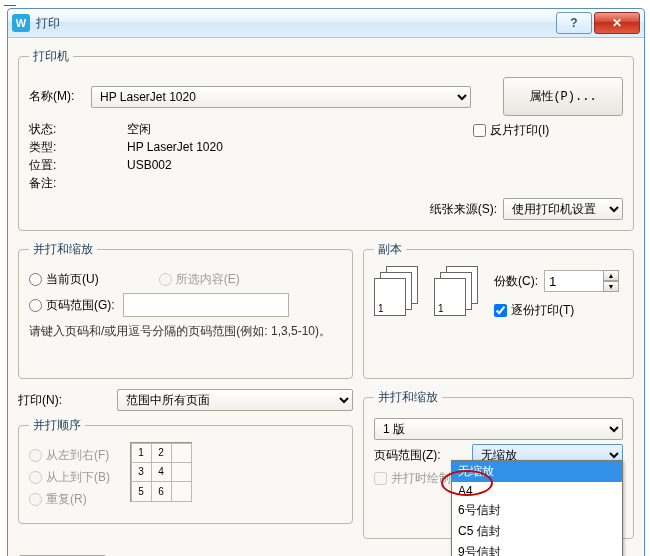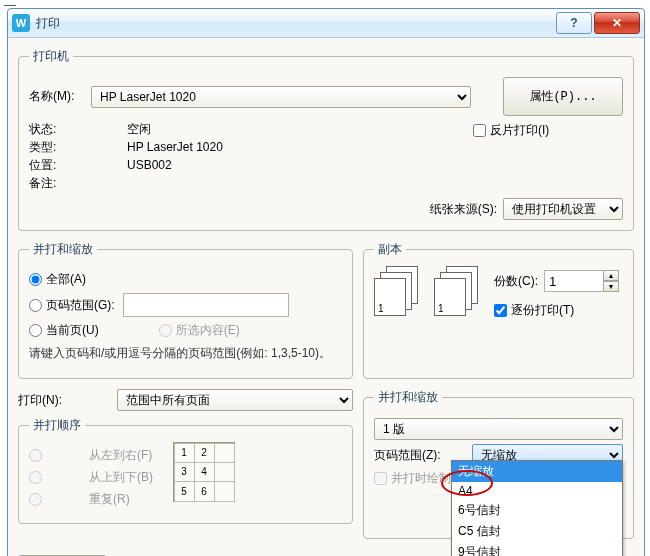--- a/index.html
+++ b/index.html
@@ -43,21 +43,21 @@
   .sheet{position:absolute;width:30px;height:36px;border:1px solid #666;background:#fff;}
   .sheet .num{position:absolute;bottom:1px;left:3px;font-size:10px;}
   .collate-chk{margin-top:10px;}
   .spin{display:inline-flex;align-items:center;}
   .spin input{width:50px;height:20px;border:1px solid #b4b1a5;text-align:left;padding:0 4px;}
   .spin .btns{display:flex;flex-direction:column;margin-left:-1px;}
   .spin .btns button{width:16px;height:11px;border:1px solid #a7a59a;background:linear-gradient(#fdfdfd,#e4e2d8);font-size:7px;line-height:7px;padding:0;}
   .keypad{border:1px solid #9a978b;width:60px;height:58px;display:grid;grid-template-columns:repeat(3,1fr);grid-template-rows:repeat(3,1fr);}
   .keypad div{border:1px solid #bdbaaf;margin:-0.5px;display:flex;align-items:center;justify-content:center;font-size:10px;background:#fbfaf6;}
   .ordering{display:flex;gap:20px;align-items:flex-start;}
-  .ordradios .radio-line{color:#9a9a9a;gap:43px;}
+  .ordradios .radio-line{color:#9a9a9a;}
   .scaleblock .row .lbl2{min-width:98px;}
   .dropdown-open{position:absolute;right:10px;width:170px;border:1px solid #7d7b72;background:#fff;box-shadow:1px 1px 3px rgba(0,0,0,.3);z-index:5;}
   .dropdown-open .opt{padding:2px 6px;cursor:default;}
   .dropdown-open .opt.sel{background:#3191e8;color:#fff;}
   .ellipse{position:absolute;border:2px solid #c20808;border-radius:50%;width:48px;height:22px;pointer-events:none;z-index:6;}
   .footer{display:flex;}
   .disabled-chk{color:#9a9a9a;display:flex;align-items:center;}
   .disabled-chk input{margin:0 4px 0 0;}
 </style>
 </head>
@@ -120,36 +120,32 @@
             <option>使用打印机设置</option>
           </select>
         </div>
       </fieldset>
 
       <div class="twocol">
         <div class="col-l">
           <fieldset class="g" style="min-height:118px;">
             <legend>并打和缩放</legend>
             <div class="radio-line">
-              <input type="radio" name="pr" checked="" style="">
-              <span>全部(A)</span>
-            </div>
-            <div class="radio-line">
-              <input type="radio" name="pr" style="">
-              <span style="margin-right:8px;">页码范围(G):</span>
-              <input class="pageinput" type="text" style="">
-            </div>
-            <div class="radio-line">
               <input type="radio" name="pr" style="">
               <span>当前页(U)</span>
               <span style="width:60px;"></span>
               <span class="radio-line dis" style="margin:0;">
                 <input type="radio" disabled="" style="">
                 <span>所选内容(E)</span>
               </span>
+            </div>
+            <div class="radio-line">
+              <input type="radio" name="pr" style="">
+              <span style="margin-right:8px;">页码范围(G):</span>
+              <input class="pageinput" type="text" style="">
             </div>
             <div class="hint">请键入页码和/或用逗号分隔的页码范围(例如: 1,3,5-10)。</div>
           </fieldset>
 
           <div class="row" style="margin:6px 0 6px 0;justify-content:space-between;">
             <span class="lbl">打印(N):</span>
             <select class="big" style="width:236px;">
               <option>范围中所有页面</option>
             </select>
           </div>

